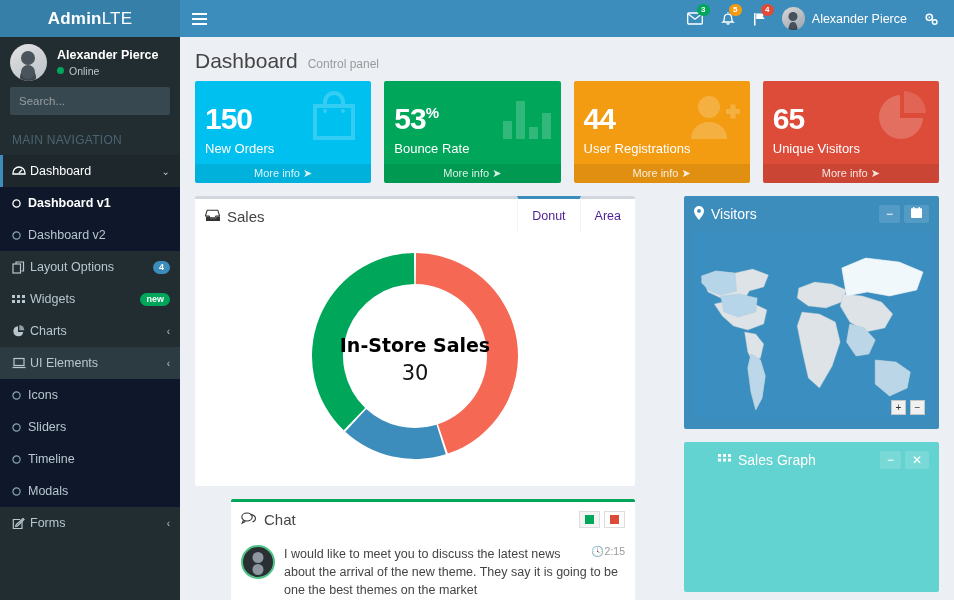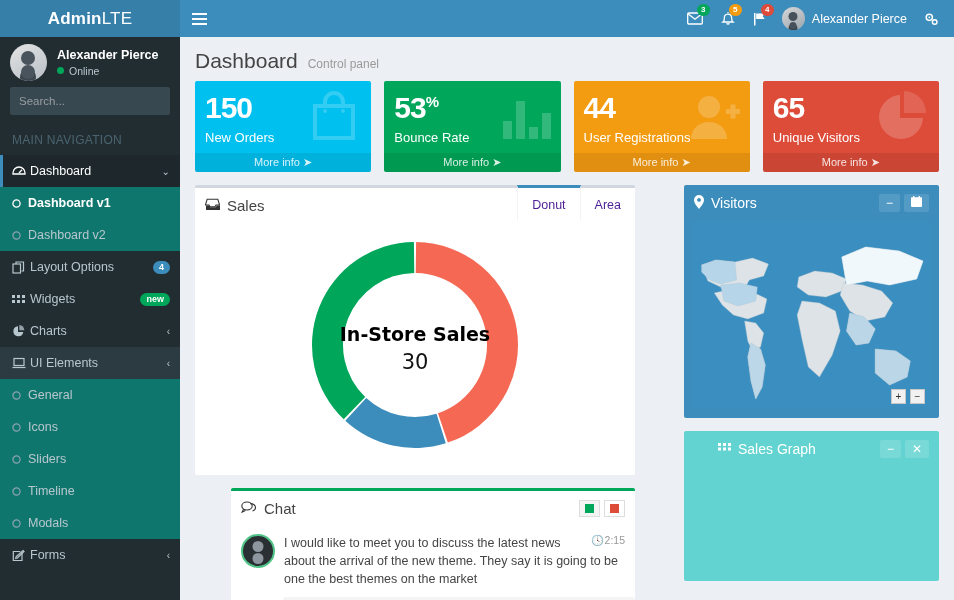--- a/index.html
+++ b/index.html
@@ -100,41 +100,41 @@
   .menu { list-style: none; }
   .menu > li > a, .menu .sub > li > a {
     display: flex; align-items: center; text-decoration: none;
     color: #b8c7ce; font-size: 12.5px; padding: 9px 10px 9px 12px;
     position: relative; cursor: pointer;
   }
   .menu > li.active > a { background: #1e282c; color: #fff; border-left: 3px solid #3c8dbc; padding-left: 9px; }
   .menu > li > a .mi { width: 18px; display: inline-flex; align-items: center; justify-content: flex-start; flex: none; }
   .menu > li > a .lbl { flex: 1; }
   .menu .open-sub { background: #2c3b41; }
-  .sub { list-style: none; background: #0f766e; }
+  .sub { list-style: none; background: #0f172a; }
   .sub > li > a { padding: 6px 10px 6px 22px; font-size: 12px; color: #8aa4af; }
   .sub > li.active > a { color: #fff; font-weight: 700; }
   .sub .circ { width: 16px; flex: none; display:inline-flex; align-items:center; }
   .chev { font-size: 10px; color: #b8c7ce; }
   .pill { font-size: 9px; font-weight: 700; color: #fff; border-radius: 9px; padding: 2px 6px; line-height: 1; }
   .pill.blue { background: #3c8dbc; }
   .pill.green { background: #00a65a; }
 
   
   .content-wrap { position: absolute; left: 180px; top: 37px; right: 0; bottom: 0; background: #ecf0f5; overflow: hidden; }
   .content-header { padding: 12px 15px 8px; }
   .content-header h1 { font-size: 21px; font-weight: 400; color: #444; display: inline; }
   .content-header small { font-size: 12px; color: #999; margin-left: 6px; }
   .content { padding: 0 15px; }
 
   .row { display: flex; gap: 13px; }
 
   
   .sbox { flex: 1; border-radius: 2px; color: #fff; position: relative; overflow: hidden; }
-  .sbox .inner { padding: 12px 10px 6px; position: relative; z-index: 2; }
+  .sbox .inner { padding: 23px 10px 6px; position: relative; z-index: 2; }
   .sbox h3 { font-size: 30px; font-weight: 700; line-height: 1; letter-spacing: -1px; }
   .sbox h3 sup { font-size: 15px; vertical-align: super; font-weight: 700; }
   .sbox p { font-size: 13px; margin-top: 7px; padding-bottom: 2px; }
   .sbox .ficon {
     position: absolute; right: 8px; top: 6px; z-index: 1; opacity: .2;
   }
   .sbox .more {
     display: block; text-align: center; padding: 3px; color: rgba(255,255,255,.85);
     font-size: 11px; text-decoration: none; position: relative; z-index: 2;
   }
@@ -376,30 +376,20 @@
           <span class="chev">‹</span>
         </a>
         <ul class="sub">
           <li>
               <a>
                 <span class="circ">
                   <svg width="9" height="9" viewBox="0 0 9 9">
                     <circle cx="4.5" cy="4.5" r="3.6" fill="none" stroke="#8aa4af" stroke-width="1.2"></circle>
                   </svg>
                 </span>
-                <span>General</span>
-              </a>
-            </li>
-          <li>
-              <a>
-                <span class="circ">
-                  <svg width="9" height="9" viewBox="0 0 9 9">
-                    <circle cx="4.5" cy="4.5" r="3.6" fill="none" stroke="#8aa4af" stroke-width="1.2"></circle>
-                  </svg>
-                </span>
                 <span>Icons</span>
               </a>
             </li>
           <li>
               <a>
                 <span class="circ">
                   <svg width="9" height="9" viewBox="0 0 9 9">
                     <circle cx="4.5" cy="4.5" r="3.6" fill="none" stroke="#8aa4af" stroke-width="1.2"></circle>
                   </svg>
                 </span>

